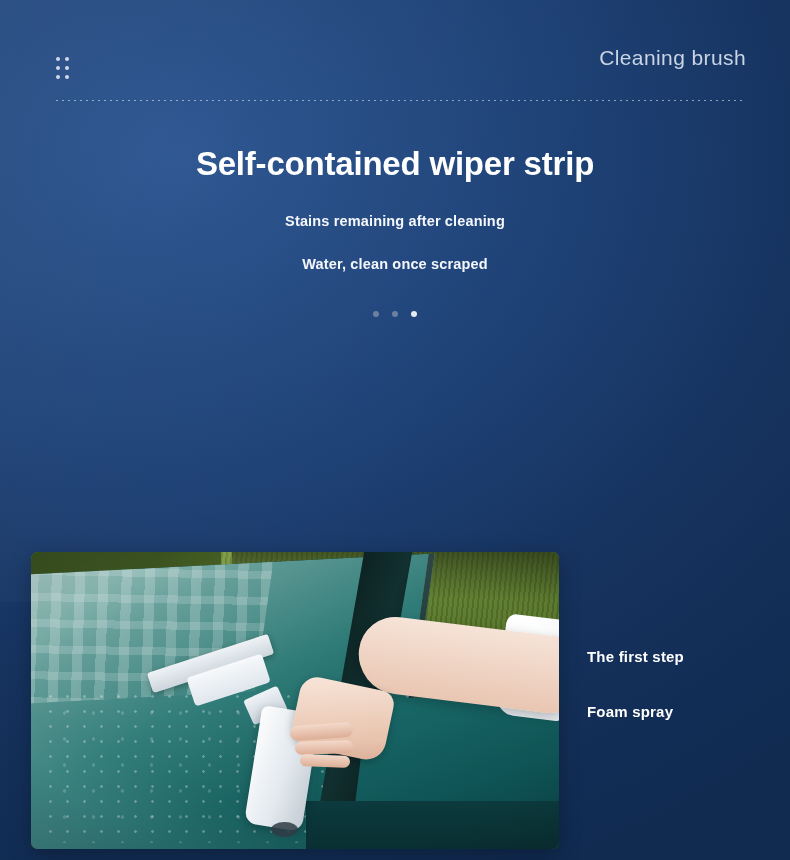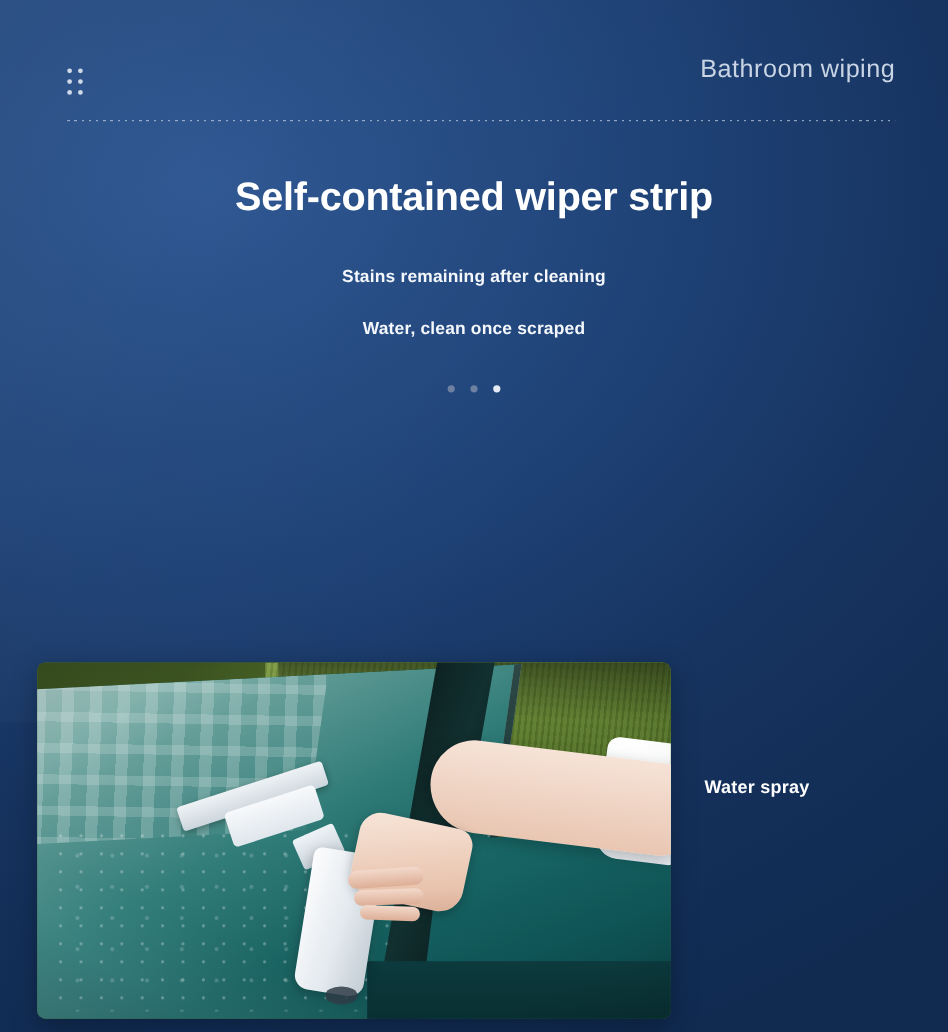--- a/index.html
+++ b/index.html
@@ -102,21 +102,21 @@
 
   .hero-subtitle {
     margin-top: 28px;
     font-size: 26px;
     font-weight: 700;
     letter-spacing: 0.1px;
     color: #fdfdfe;
   }
 
   .hero-bullets {
-    margin-top: 40px;
+    margin-top: 30px;
   }
   .hero-bullets .line {
     font-size: 14.5px;
     font-weight: 700;
     color: #f4f7fb;
     letter-spacing: 0.15px;
   }
   .hero-bullets .line + .line {
     margin-top: 27px;
   }
@@ -386,21 +386,21 @@
           <i></i>
           <i></i>
           <i></i>
         </span>
       <span class="col">
           <i></i>
           <i></i>
           <i></i>
         </span>
     </div>
-    <div class="brand-label">Bathroom wiping</div>
+    <div class="brand-label">Cleaning brush</div>
     <div class="header-rule"></div>
   </div>
 
   <div class="hero">
     <div class="hero-title">Self-contained wiper strip</div>
 
     <div class="hero-bullets">
       <div class="line">Stains remaining after cleaning</div>
       <div class="line">Water, clean once scraped</div>
     </div>
@@ -438,15 +438,16 @@
       <div class="hand"></div>
       <div class="finger f1"></div>
       <div class="finger f2"></div>
       <div class="finger f3"></div>
 
       <div class="photo-vignette"></div>
     </div>
   </div>
 
   <div class="side-captions">
-    <div class="caption">Water spray</div>
+    <div class="caption">The first step</div>
+    <div class="caption">Foam spray</div>
   </div>
 </div>
 
 </body></html>

